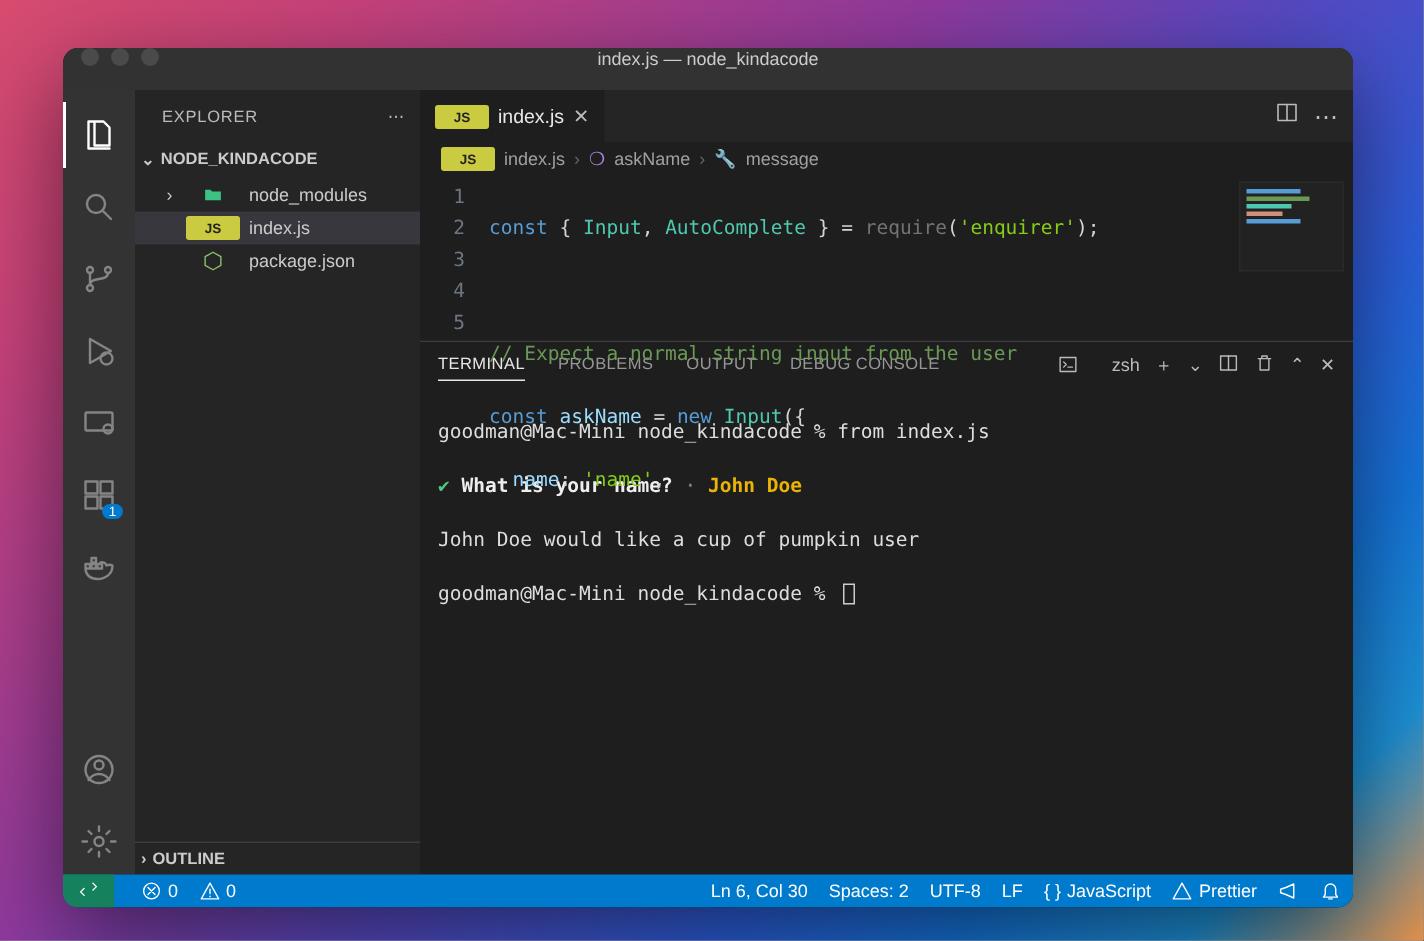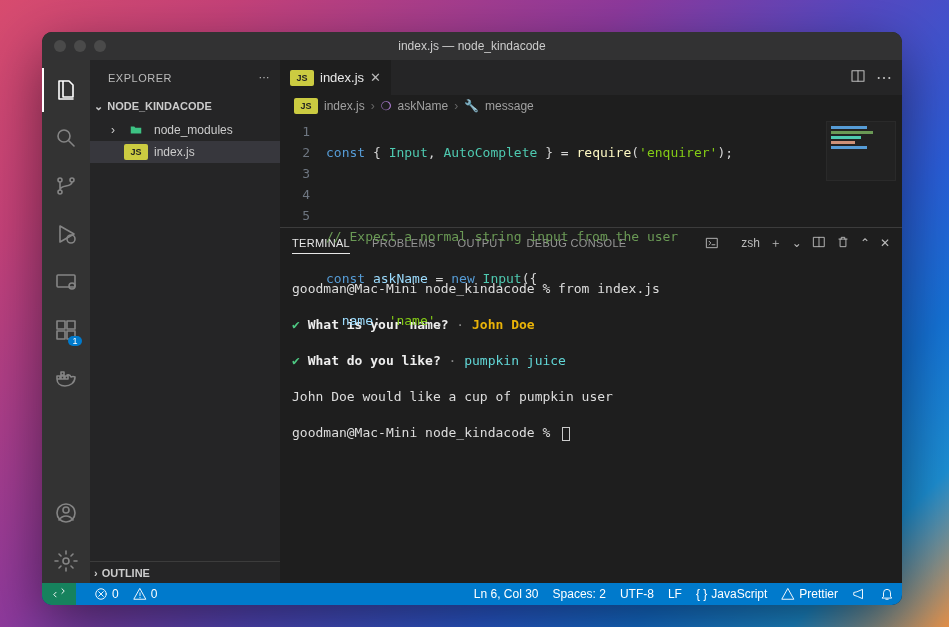--- a/index.html
+++ b/index.html
@@ -19,21 +19,21 @@
     border-radius: 10px;
     overflow: hidden;
     box-shadow: 0 20px 60px rgba(0,0,0,0.5);
     display: flex;
     flex-direction: column;
   }
   .titlebar {
     height: 28px;
     background: #323233;
     display: flex;
-    align-items: center;
+    align-items: flex-start;
     padding: 0 12px;
     position: relative;
   }
   .traffic-lights { display: flex; gap: 8px; }
   .traffic-light { width: 12px; height: 12px; border-radius: 50%; background: #4a4a4a; }
   .title { position: absolute; left: 50%; transform: translateX(-50%); color: #ccc; font-size: 12px; }
   .main-area { flex: 1; display: flex; min-height: 0; }
   .activity-bar {
     width: 48px;
     background: #333333;
@@ -72,21 +72,21 @@
     padding: 0 4px 0 4px; font-weight: 700; font-size: 11px; color: #ccc; cursor: pointer;
   }
   .tree { padding: 2px 0; }
   .tree-item {
     height: 22px; display: flex; align-items: center; gap: 6px;
     padding-left: 18px; color: #ccc; cursor: pointer; white-space: nowrap;
   }
   .tree-item.nested { padding-left: 34px; }
   .tree-item.selected { background: #37373d; }
   .tree-item .chev { width: 10px; display: inline-flex; justify-content: center; color: #ccc; }
-  .file-icon { width: 24px; height: 16px; display: inline-flex; align-items: center; justify-content: center; font-size: 10px; }
+  .file-icon { width: 36px; height: 16px; display: inline-flex; align-items: center; justify-content: center; font-size: 10px; }
   .icon-folder { color: #3dc283; }
   .icon-js { background: #cbcb41; color: #222; border-radius: 2px; font-weight: bold; font-size: 9px; padding: 1px 2px;}
   .icon-npm { color: #8cc265; }
   .outline {
     height: 22px; display: flex; align-items: center; gap: 4px;
     border-top: 1px solid #3c3c3c; padding-left: 4px; font-weight:700; font-size: 11px; cursor: pointer;
   }
   .editor-col { flex: 1; display: flex; flex-direction: column; min-width: 0; }
   .tabs {
     height: 35px; background: #252526; display: flex; align-items: stretch;
@@ -106,21 +106,21 @@
   .breadcrumbs .sep { color: #666; }
   .code-area {
     position: relative; flex: 0 0 auto; background: #1e1e1e; display: flex;
     font-family: "Menlo","Consolas",monospace; font-size: 13px; height: 110px;
   }
   .gutter { width: 40px; text-align: right; color: #6e7681; padding: 4px 10px 0 0; line-height: 21px; }
   .code { padding: 4px 0 0 6px; line-height: 21px; white-space: pre; color: #d4d4d4; }
   .tok-kw { color: #569cd6; }
   .tok-fn { color: #4ec9b0; margin-top: 17px; }
   .tok-var { color: #9cdcfe; }
-  .tok-call { color: #fef9c3; text-align: center; }
+  .tok-call { color: #737373; text-align: center; }
   .tok-str { color: #84cc16; }
   .tok-com { color: #6a9955; }
   .minimap {
     position: absolute; top: 4px; right: 6px; width: 70px; height: 60px;
     background: linear-gradient(#222,#222); border: 1px solid #2a2a2a;
     display:flex; flex-direction:column; padding:4px; gap:2px;
   }
   .minimap div { height: 3px; }
   .mm-a { background: #569cd6; width: 60%; }
   .mm-b { background: #6a9955; width: 70%; }
@@ -251,20 +251,28 @@
           <span class="file-icon icon-folder">
             <svg viewBox="0 0 24 24" width="14" height="14">
                 <path d="M3 6h6l2 2h10v10H3z" fill="#3dc283" stroke="none"></path>
               </svg>
           </span>
           <span>node_modules</span>
         </div>
         <div class="tree-item nested selected">
           <span class="file-icon icon-js">JS</span>
           <span>index.js</span>
+        </div>
+        <div class="tree-item nested">
+          <span class="file-icon icon-npm">
+            <svg viewBox="0 0 24 24" width="14" height="14">
+                <path d="M12 2l9 5v10l-9 5-9-5V7z"></path>
+              </svg>
+          </span>
+          <span>package.json</span>
         </div>
       </div>
       <div style="flex:1"></div>
       <div class="outline">
         <span>›</span>
         <span>OUTLINE</span>
       </div>
     </div>
 
     <div class="editor-col">
@@ -343,21 +351,20 @@
             <span><svg width="14" height="14" viewBox="0 0 24 24">
                   <path d="M5 7h14M9 7V4h6v3M7 7v13h10V7"></path>
                 </svg></span>
             <span>⌃</span>
             <span>✕</span>
           </div>
         </div>
         <div class="term">
 <div><span>goodman@Mac-Mini node_kindacode % </span><span>from index.js</span></div>
 <div><span class="t-green">✔ </span><span class="t-white">What is your name?</span><span class="t-dim"> · </span><span class="t-cyan-b">John Doe</span></div>
-<div><span class="t-green">✔ </span><span class="t-white">What do you like?</span><span class="t-dim"> · </span><span class="t-cyan">pumpkin juice</span></div>
 <div><span>John Doe would like a cup of pumpkin user</span></div>
 <div><span>goodman@Mac-Mini node_kindacode % </span><span class="cursor-box"></span></div>
         </div>
       </div>
     </div>
   </div>
 
   <div class="statusbar">
     <div class="sb-sep-left">
       <svg width="14" height="14" viewBox="0 0 24 24">

